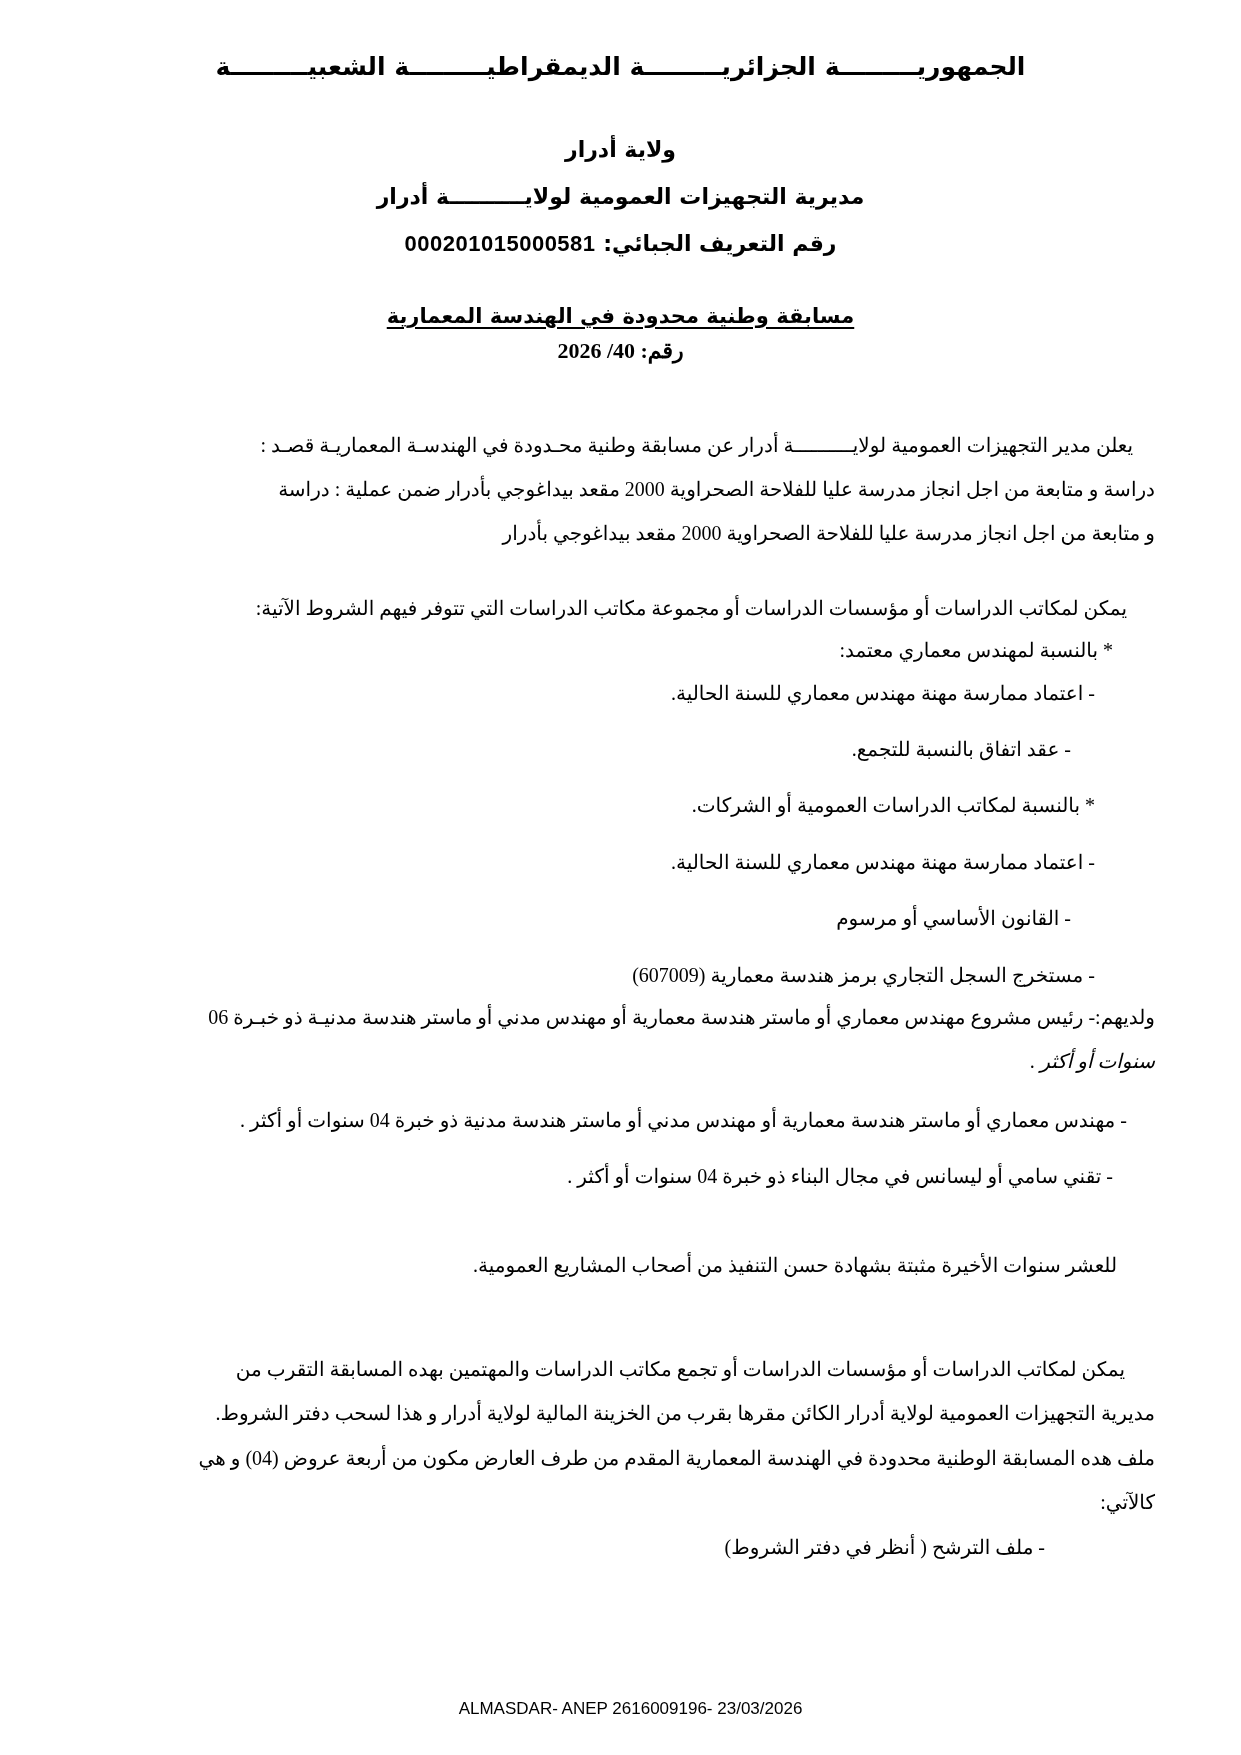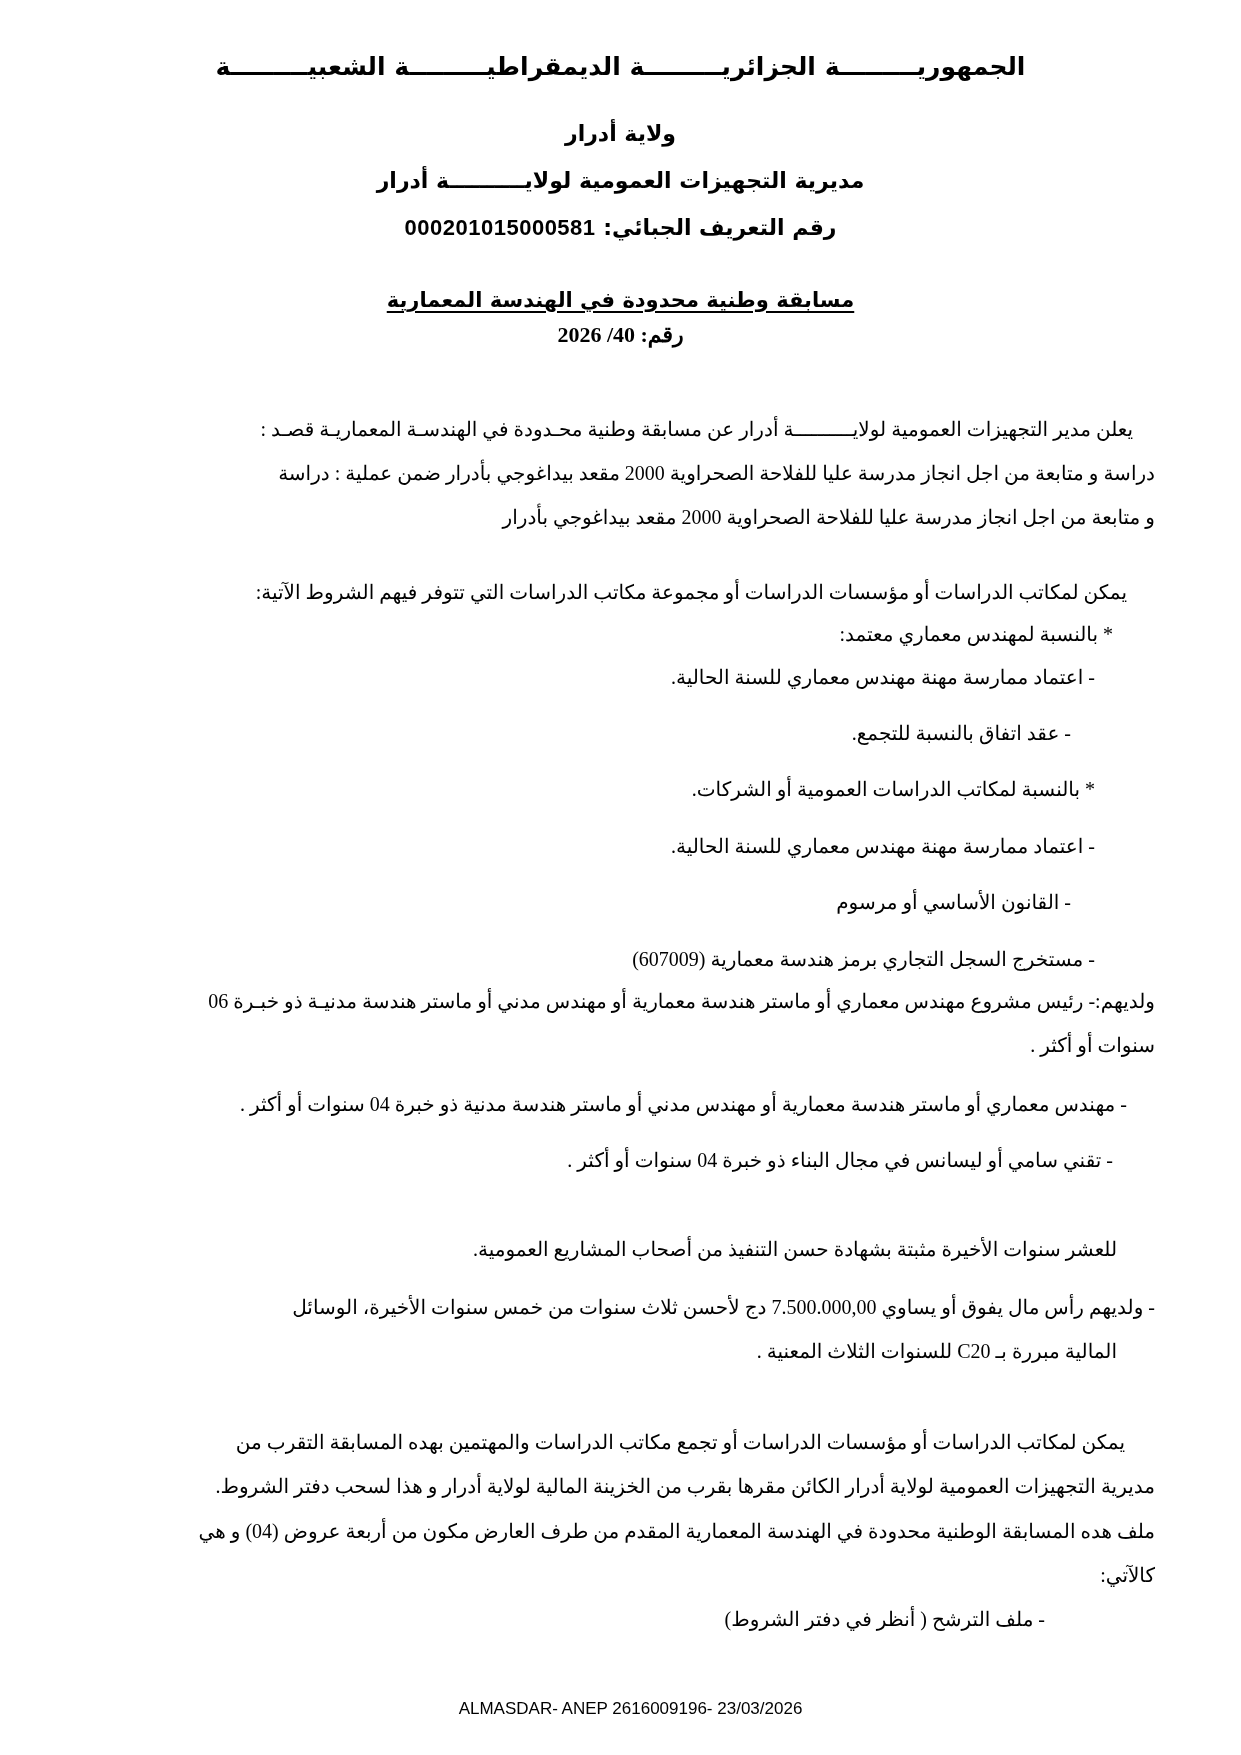--- a/index.html
+++ b/index.html
@@ -25,21 +25,21 @@
   
   .doc-header {
     text-align: center;
     font-family: "DejaVu Sans", "Liberation Sans", sans-serif;
     font-weight: bold;
   }
   .republic-line {
     font-size: 25px;
     letter-spacing: 0px;
     line-height: 1.2;
-    margin: 0 0 36px 0;
+    margin: 0 0 52px 0;
     white-space: nowrap;
   }
   .wilaya-line {
     font-size: 22px;
     line-height: 1.42;
     margin: 0;
   }
   .directorate-line {
     font-size: 22px;
     line-height: 1.42;
@@ -187,42 +187,38 @@
 
     <div class="gap-sm"></div>
 
     <div class="li-line indent-4">- القانون الأساسي أو مرسوم</div>
 
     <div class="gap-sm"></div>
 
     <div class="li-line indent-3">- مستخرج السجل التجاري برمز هندسة معمارية (607009)</div>
 
     <div class="para">ولديهم:- رئيس مشروع مهندس معماري أو ماستر هندسة معمارية أو مهندس مدني أو ماستر هندسة مدنيـة ذو خبـرة 06</div>
-    <div class="para" style="text-align:right;">سنوات أو أكثر .</div>
+    <div class="para" style="text-align:right;font-style:italic;">سنوات أو أكثر .</div>
 
     <div class="gap-sm"></div>
 
     <div class="li-line indent-1">- مهندس معماري أو ماستر هندسة معمارية أو مهندس مدني أو ماستر هندسة مدنية ذو خبرة 04 سنوات أو أكثر .</div>
 
     <div class="gap-sm"></div>
 
     <div class="li-line indent-2">- تقني سامي أو ليسانس في مجال البناء ذو خبرة 04 سنوات أو أكثر .</div>
 
     <div class="gap-lg"></div>
 
     <div class="justified-block">
       <div class="para" style="text-align:right;padding-right:38px;">للعشر سنوات الأخيرة مثبتة بشهادة حسن التنفيذ من أصحاب المشاريع العمومية.</div>
     </div>
 
     <div class="gap-sm"></div>
 
-    <div class="justified-block">
-      <div class="para">- ولديهم رأس مال يفوق أو يساوي 7.500.000,00 دج لأحسن ثلاث سنوات من خمس سنوات الأخيرة، الوسائل</div>
-      <div class="para" style="text-align:right;padding-right:38px;">المالية مبررة بـ C20  للسنوات الثلاث المعنية .</div>
-    </div>
 
     <div class="gap-lg"></div>
 
     <div class="justified-block">
       <div class="para" style="text-indent:30px;">يمكن لمكاتب الدراسات أو مؤسسات الدراسات أو تجمع مكاتب الدراسات والمهتمين بهده المسابقة  التقرب من</div>
       <div class="para">مديرية التجهيزات العمومية لولاية أدرار الكائن مقرها بقرب من الخزينة المالية لولاية أدرار و هذا لسحب دفتر الشروط.</div>
       <div class="para">ملف هده المسابقة الوطنية محدودة في الهندسة المعمارية المقدم من طرف العارض مكون من أربعة عروض (04) و هي</div>
       <div class="para" style="text-align:right;">كالآتي:</div>
     </div>
 

